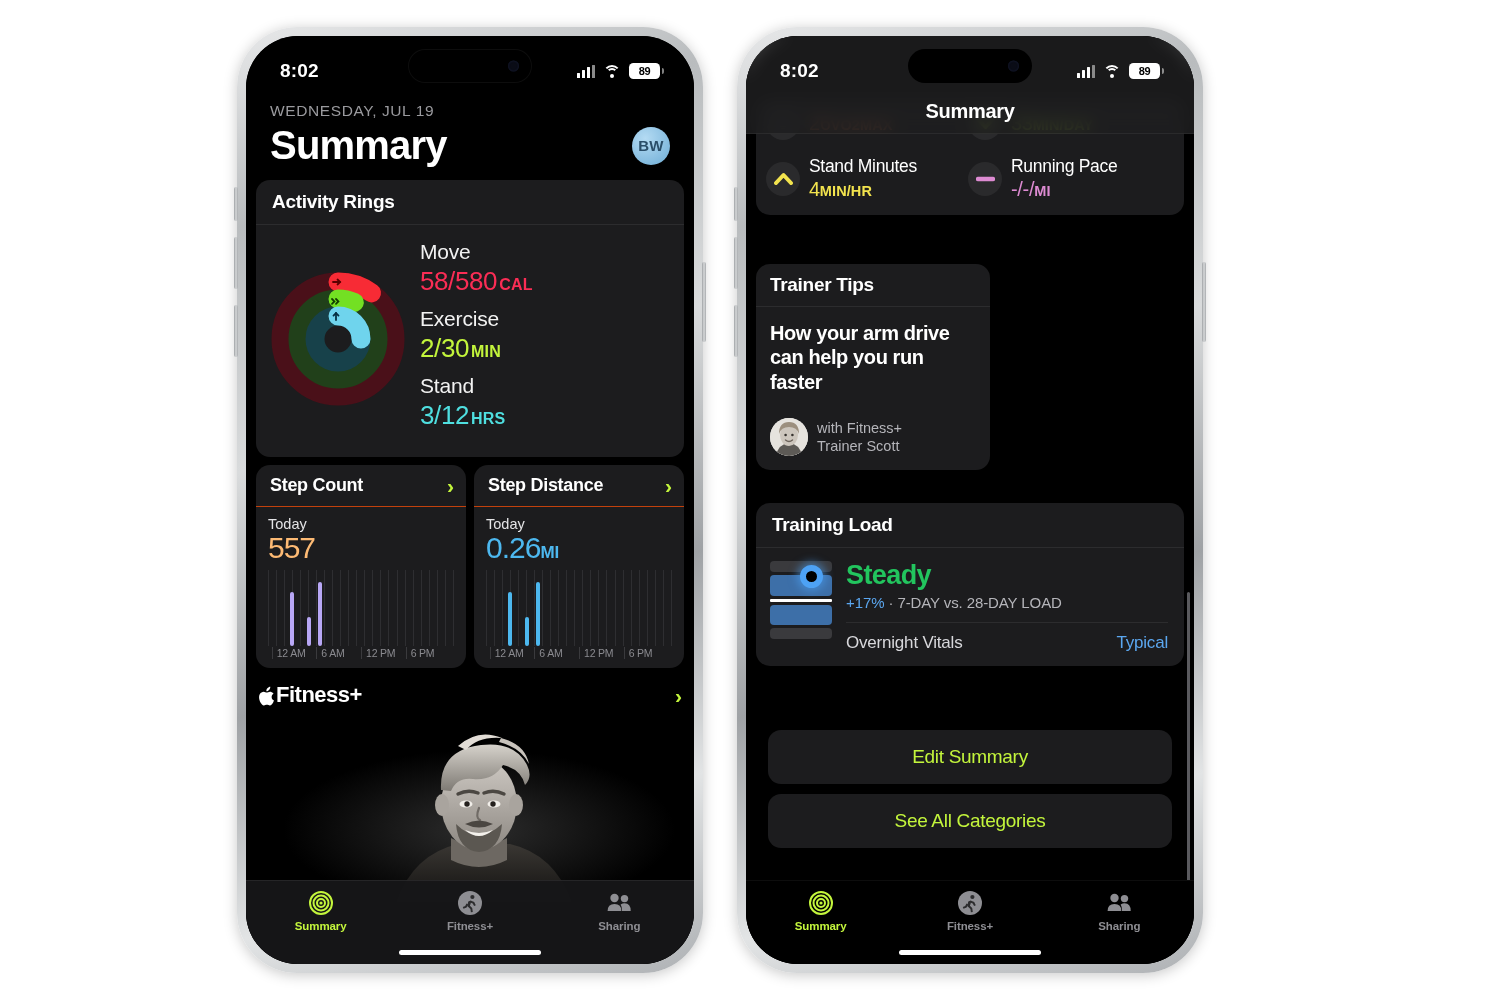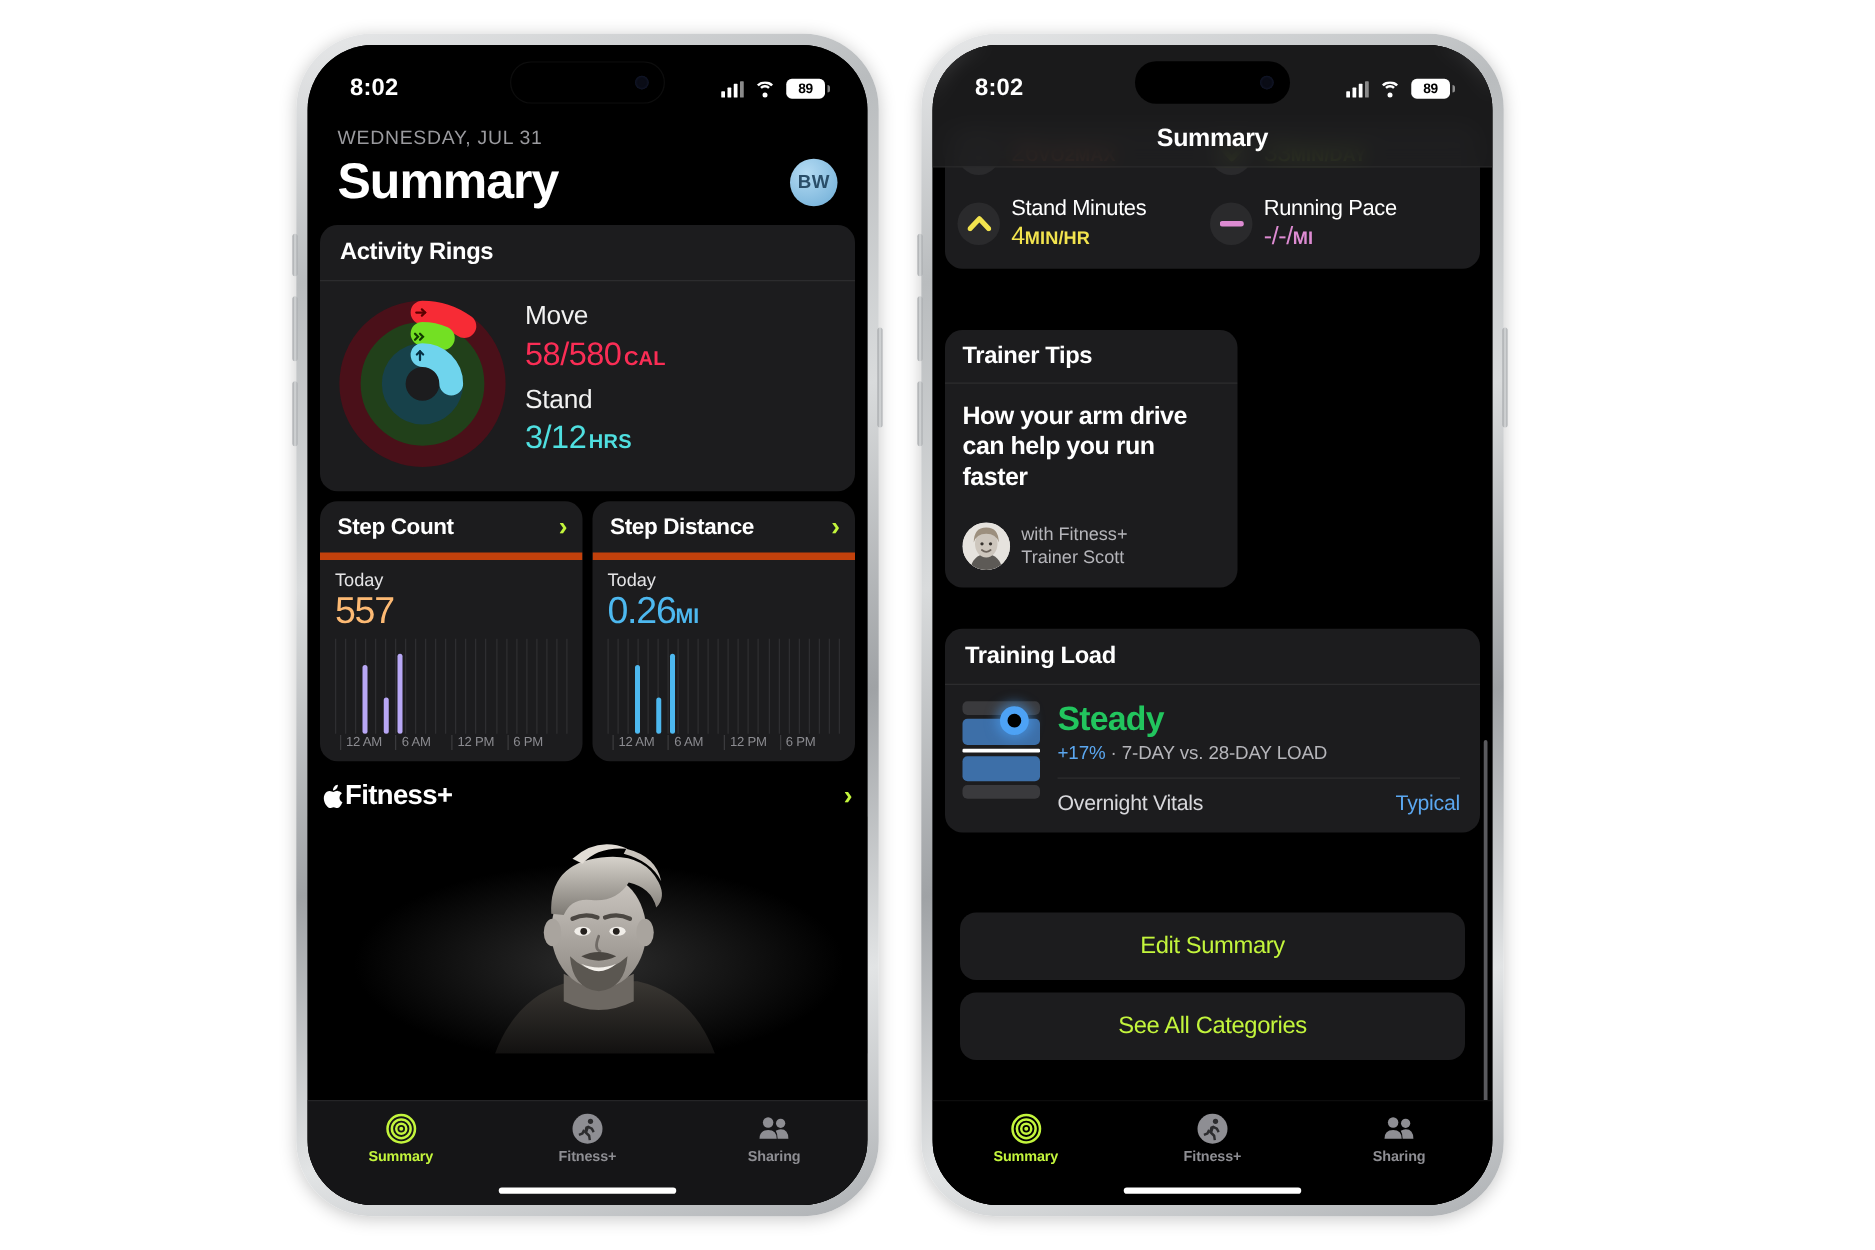--- a/index.html
+++ b/index.html
@@ -101,21 +101,21 @@
   .m-label { color:#f2f2f2; font-size:21px; font-weight:400; letter-spacing:-0.2px; line-height:1.25; }
   .m-value { font-size:26px; font-weight:400; letter-spacing:-0.4px; line-height:1.25; margin-bottom:8px;}
   .m-value .unit { font-size:16px; font-weight:600; letter-spacing:0.2px; margin-left:2px; }
   .m-move { color:#fa2d55; }
   .m-exercise { color:#c3f53c; }
   .m-stand { color:#4fdfe0; }
 
   .steps-row { display:flex; gap:8px; margin-top:8px; }
   .step-card { flex:1; background:#1c1c1e; border-radius:14px; overflow:hidden; }
   .sc-head { display:flex; align-items:center; justify-content:space-between;
-    padding:10px 12px 10px 14px; border-bottom:6px solid #c2410c; }
+    padding:10px 12px 10px 14px; border-bottom:1px solid #c2410c; }
   .sc-head h4 { color:#fff; font-size:18px; font-weight:700; letter-spacing:-0.3px; }
   .sc-body { padding:9px 12px 6px 12px; }
   .sc-today { color:#e4e4e6; font-size:14.5px; font-weight:400; }
   .sc-value { font-size:30px; font-weight:400; letter-spacing:-1px; line-height:1.1; margin-top:-1px;}
   .sc-value .unit { font-size:17px; font-weight:600; letter-spacing:0; }
   .v-purple { color:#fdba74; }
   .v-blue { color:#4db8ef; }
 
   .chart { position:relative; height:92px; margin-top:6px; }
   .grid { position:absolute; inset:0 0 16px 0; display:flex; justify-content:space-between; }
@@ -231,21 +231,21 @@
                 <span class="w2"></span>
                 <span class="dot"></span>
             </div>
             <div class="ic-batt">
               <b>89</b>
             </div>
           </div>
         </div>
 
         <div class="lheader">
-          <div class="datetext">WEDNESDAY, JUL 31</div>
+          <div class="datetext">WEDNESDAY, JUL 19</div>
           <div class="titlerow">
             <div class="bigtitle">Summary</div>
             <div class="avatar">
               <span>BW</span>
             </div>
           </div>
         </div>
 
         <div style="padding:0 10px; margin-top:12px;">
           <div class="card">
@@ -276,20 +276,26 @@
                     <path d="M66 49 v-7"></path>
                       <path d="M63.5 44.6 l2.5 -2.6 2.5 2.6"></path>
                   </g>
                 </svg>
               </div>
               <div class="metrics">
                 <div>
                   <div class="m-label">Move</div>
                   <div class="m-value m-move">
                     <span>58/580</span><span class="unit">CAL</span>
+                  </div>
+                </div>
+                <div>
+                  <div class="m-label">Exercise</div>
+                  <div class="m-value m-exercise">
+                    <span>2/30</span><span class="unit">MIN</span>
                   </div>
                 </div>
                 <div>
                   <div class="m-label">Stand</div>
                   <div class="m-value m-stand">
                     <span>3/12</span><span class="unit">HRS</span>
                   </div>
                 </div>
               </div>
             </div>

